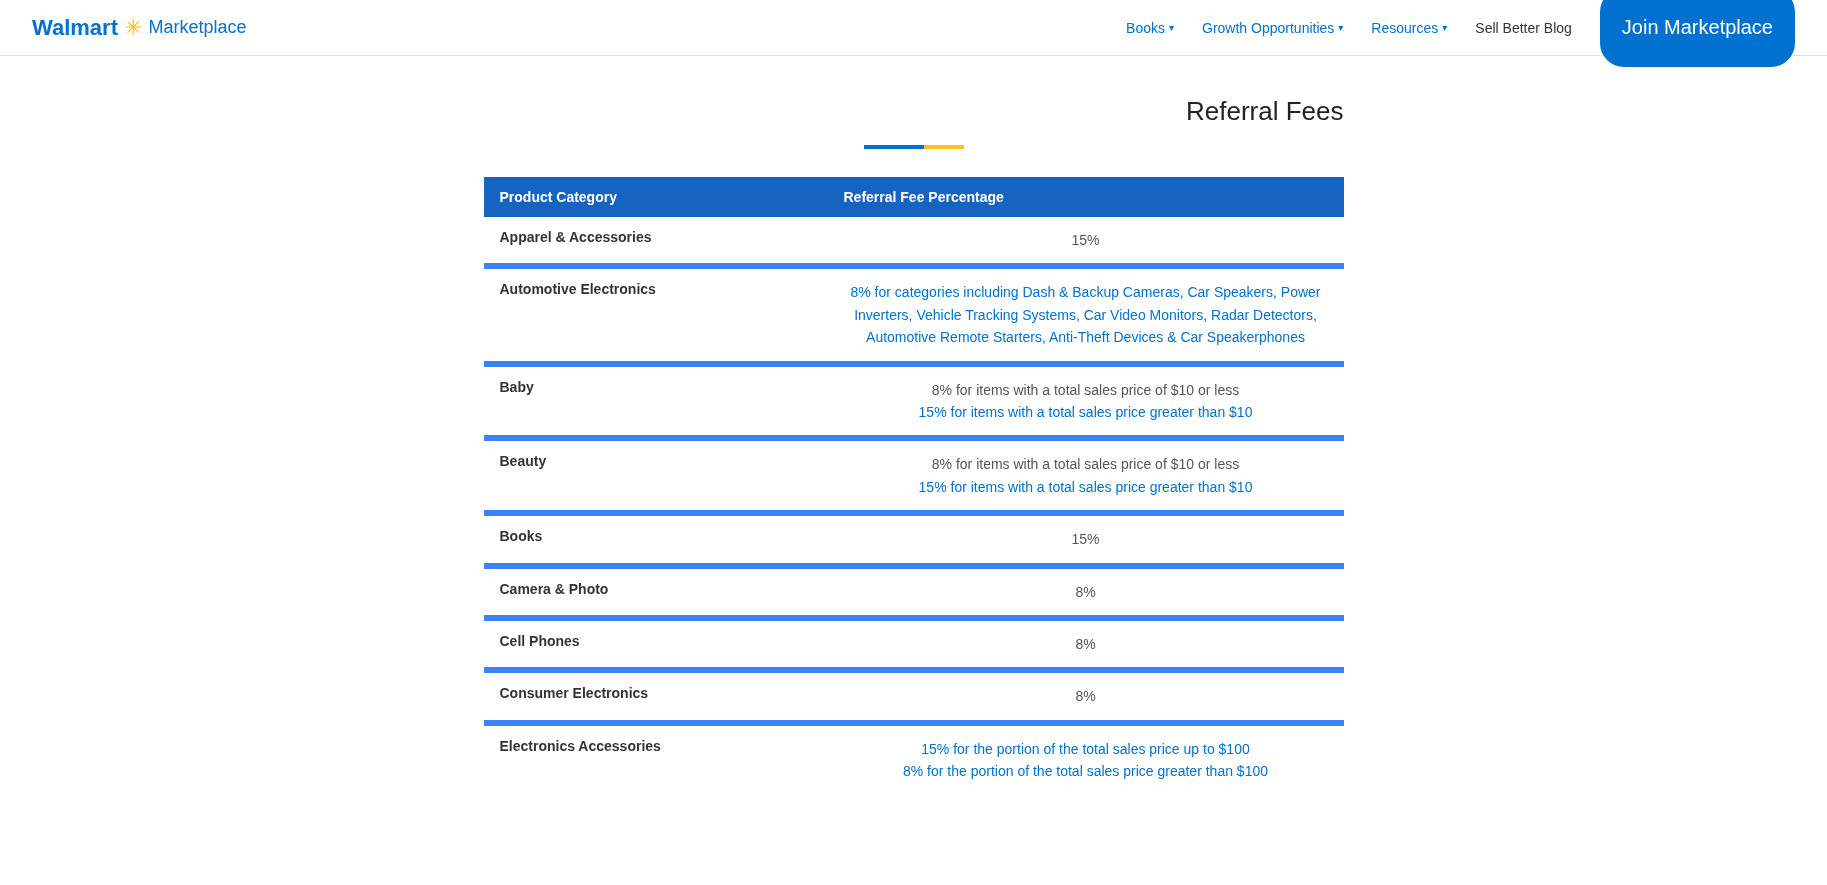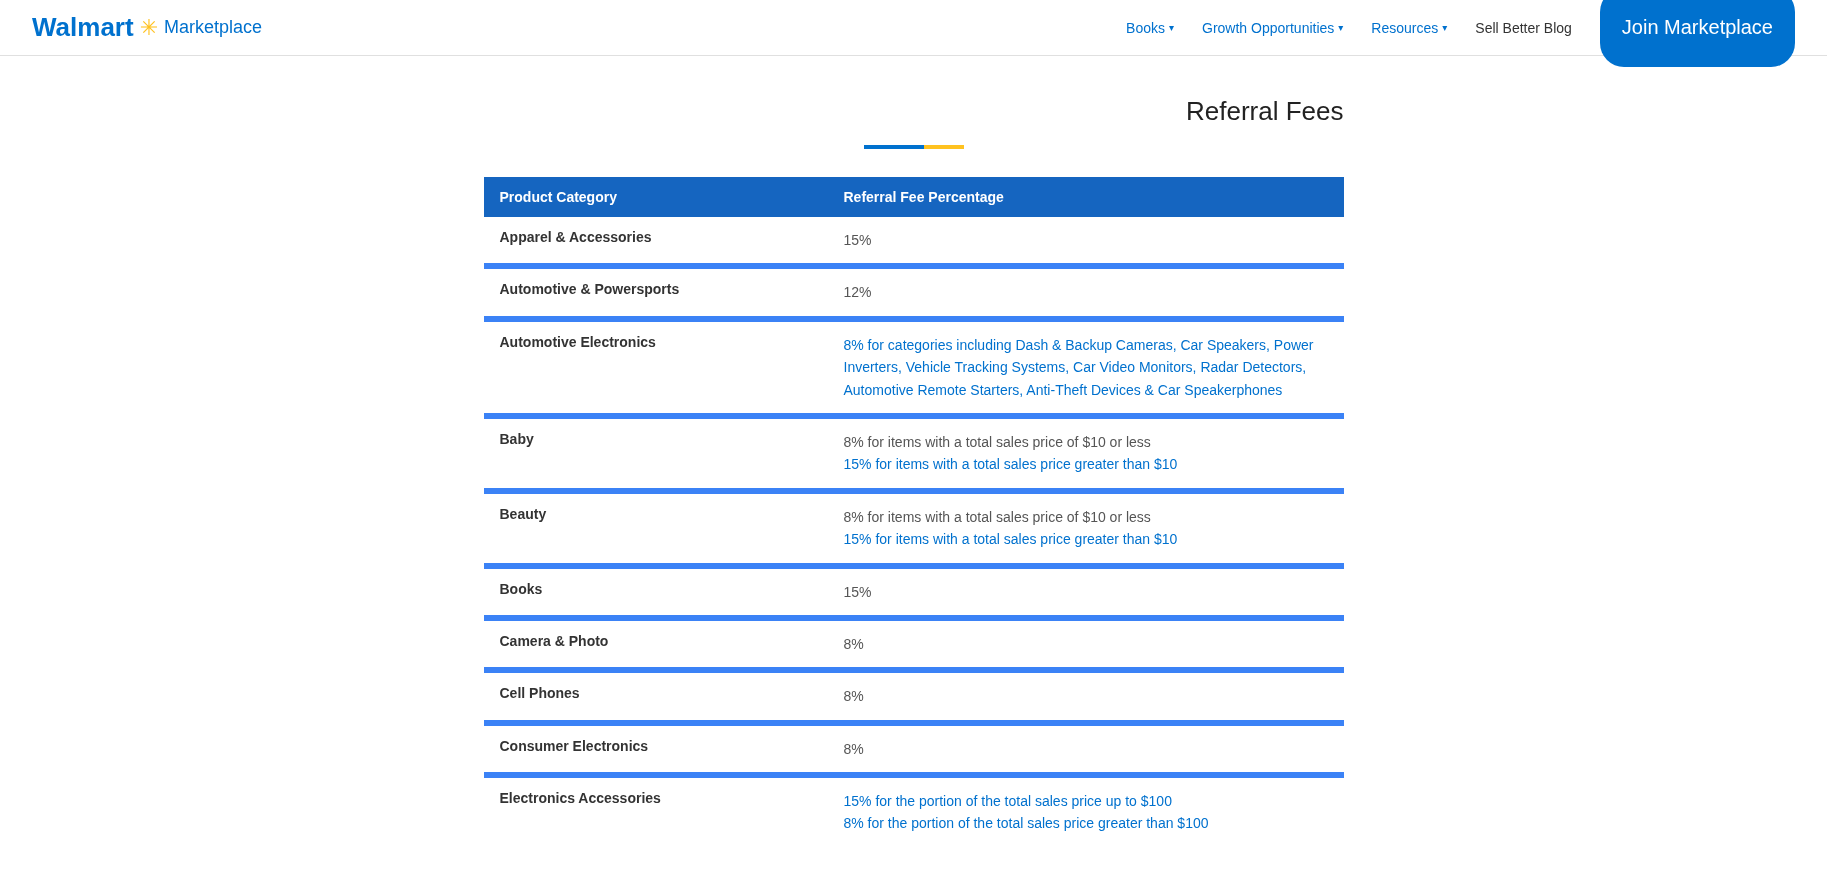--- a/index.html
+++ b/index.html
@@ -15,21 +15,21 @@
       border-bottom: 1px solid #e0e0e0;
       background: #fff;
     }
     .logo-area {
       display: flex;
       align-items: center;
       gap: 6px;
     }
     .logo-walmart {
       color: #0071ce;
-      font-size: 26px;
+      font-size: 22px;
       font-weight: bold;
     }
     .logo-spark {
       color: #ffc220;
       font-size: 22px;
     }
     .logo-marketplace {
       color: #0071ce;
       font-size: 18px;
       font-weight: 400;
@@ -138,20 +138,21 @@
       vertical-align: top;
       font-size: 14px;
       color: #333;
     }
     .fee-table tbody td:first-child {
       font-weight: bold;
       width: 40%;
     }
     .fee-table tbody td:last-child {
       color: #555;
+      text-align: center;
     }
     .fee-line {
       display: block;
       line-height: 1.6;
     }
     .fee-line.blue {
       color: #0071ce;
     }
   </style>
 </head>
@@ -198,26 +199,20 @@
       </tr>
     </thead>
     <tbody id="table-body">
     <tr>
           <td>Apparel &amp; Accessories</td>
           <td>
             <span class="fee-line">15%</span>
           </td>
         </tr>
         <tr>
-          <td>Automotive &amp; Powersports</td>
-          <td>
-            <span class="fee-line">12%</span>
-          </td>
-        </tr>
-        <tr>
           <td>Automotive Electronics</td>
           <td>
             <span class="fee-line blue">8% for categories including Dash &amp; Backup Cameras, Car Speakers, Power Inverters, Vehicle Tracking Systems, Car Video Monitors, Radar Detectors, Automotive Remote Starters, Anti-Theft Devices &amp; Car Speakerphones</span>
           </td>
         </tr>
         <tr>
           <td>Baby</td>
           <td>
             <span class="fee-line">8% for items with a total sales price of $10 or less</span>
             <span class="fee-line blue">15% for items with a total sales price greater than $10</span>

